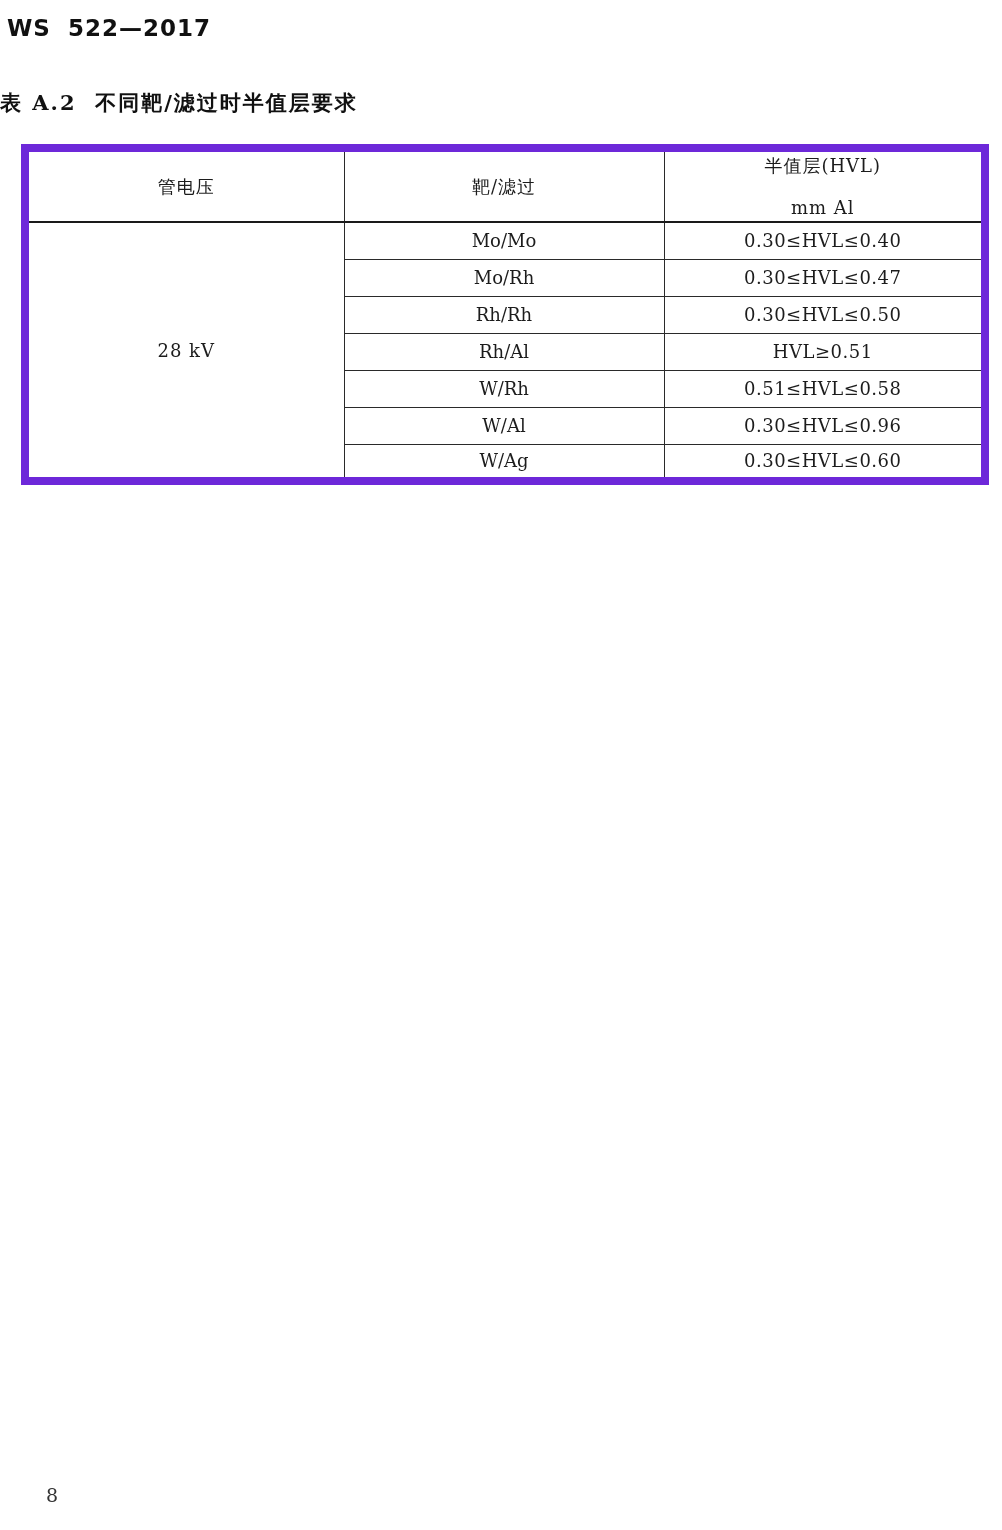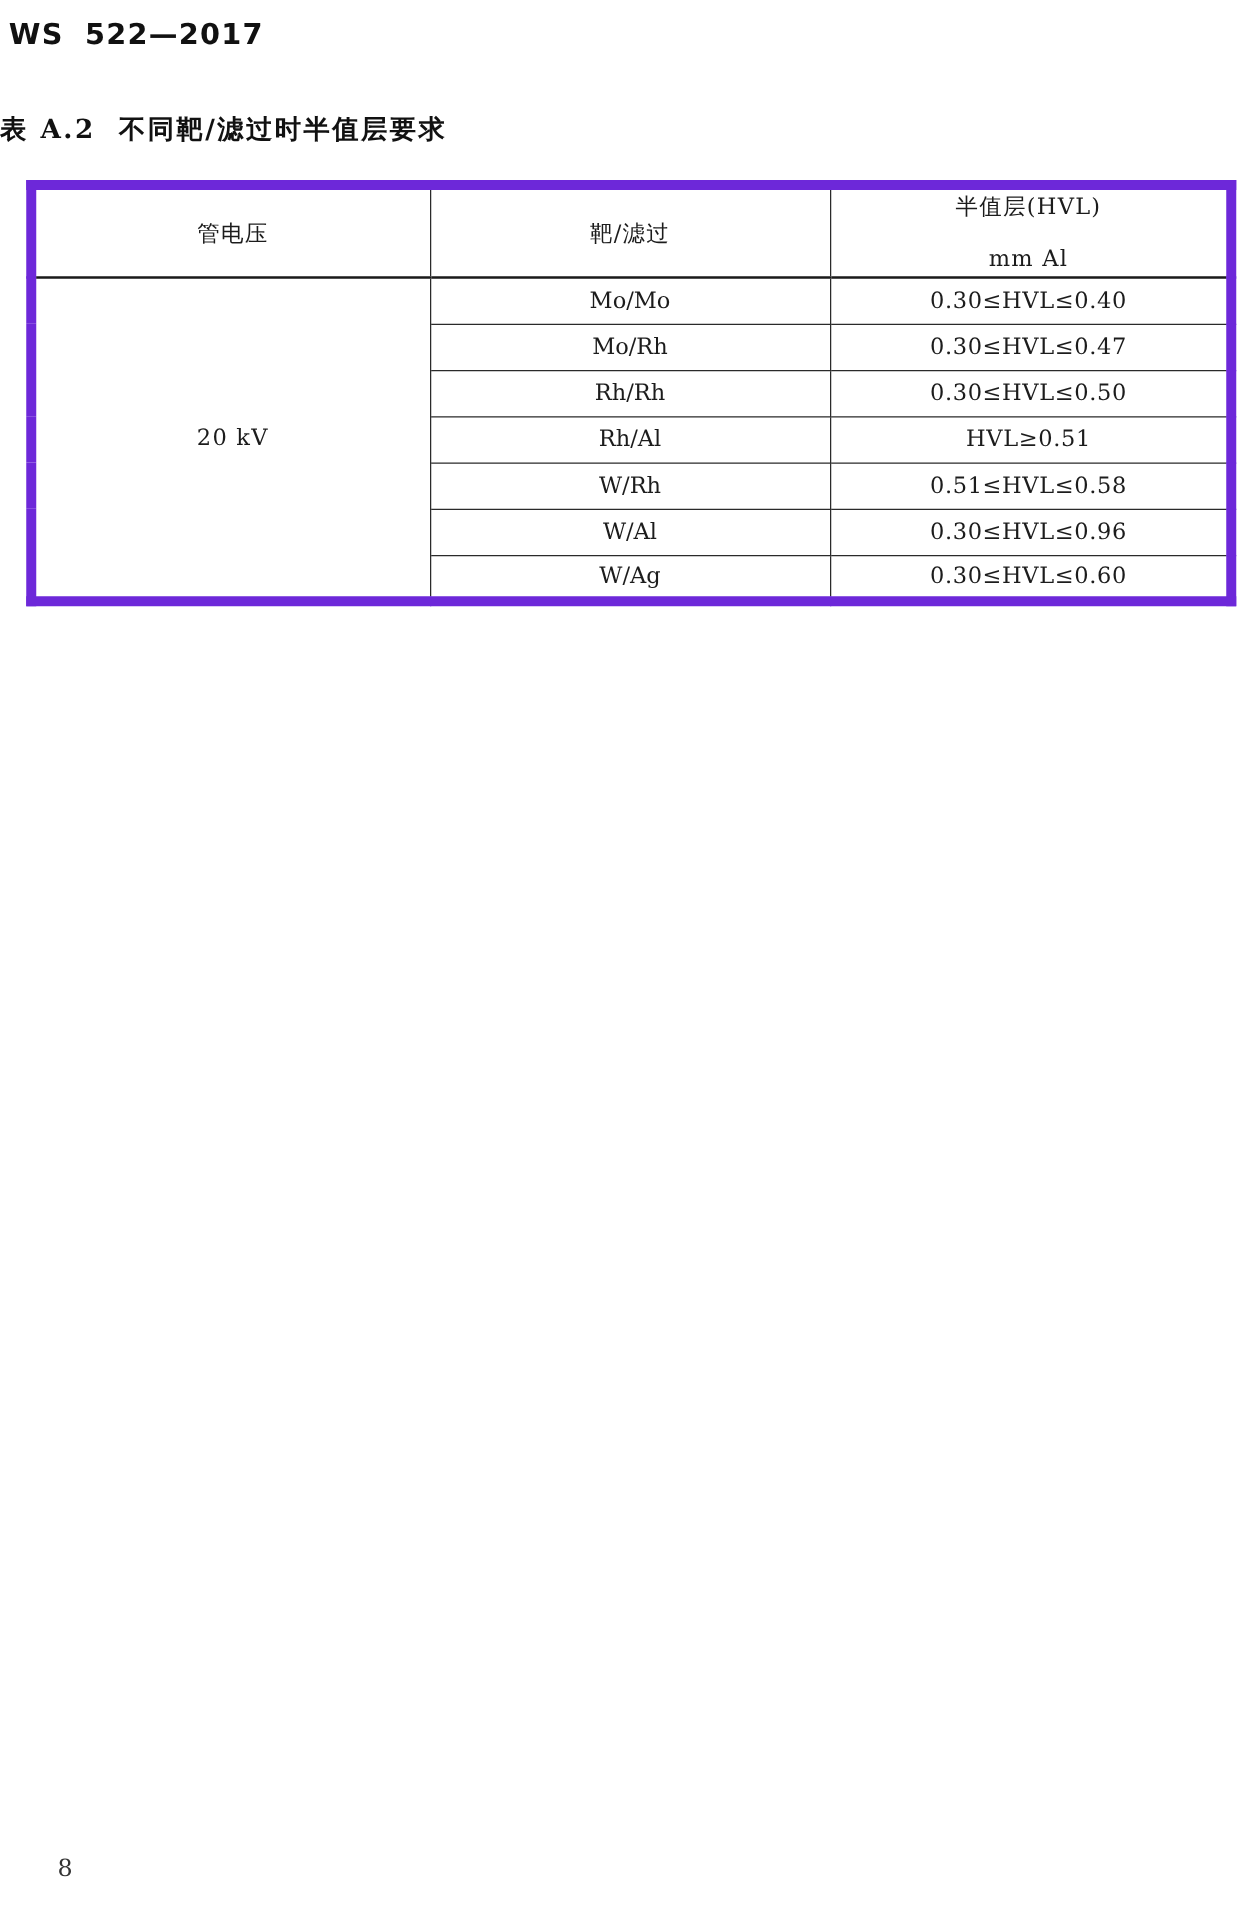--- a/index.html
+++ b/index.html
@@ -87,21 +87,21 @@
   <tbody>
     <tr class="header-row">
       <th>管电压</th>
       <th>靶/滤过</th>
       <th>
         <span class="col3-line1">半值层(HVL)</span>
         <span class="col3-line2">mm Al</span>
       </th>
     </tr>
     <tr class="body-row">
-      <td rowspan="7" class="voltage-cell">20 kV</td>
+      <td rowspan="7" class="voltage-cell">28 kV</td>
       <td>Mo/Mo</td>
       <td class="hvl-value">0.30≤HVL≤0.40</td>
     </tr>
     <tr class="body-row">
       <td>Mo/Rh</td>
       <td class="hvl-value">0.30≤HVL≤0.47</td>
     </tr>
     <tr class="body-row">
       <td>Rh/Rh</td>
       <td class="hvl-value">0.30≤HVL≤0.50</td>

